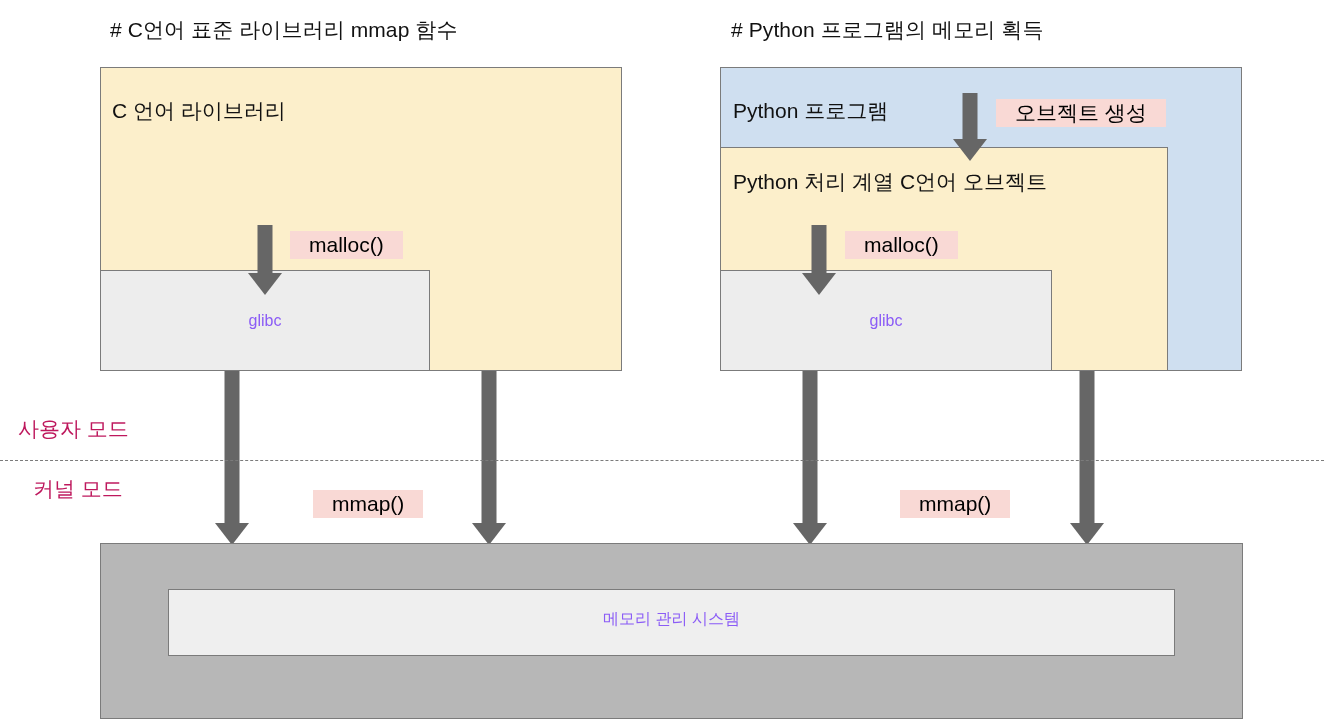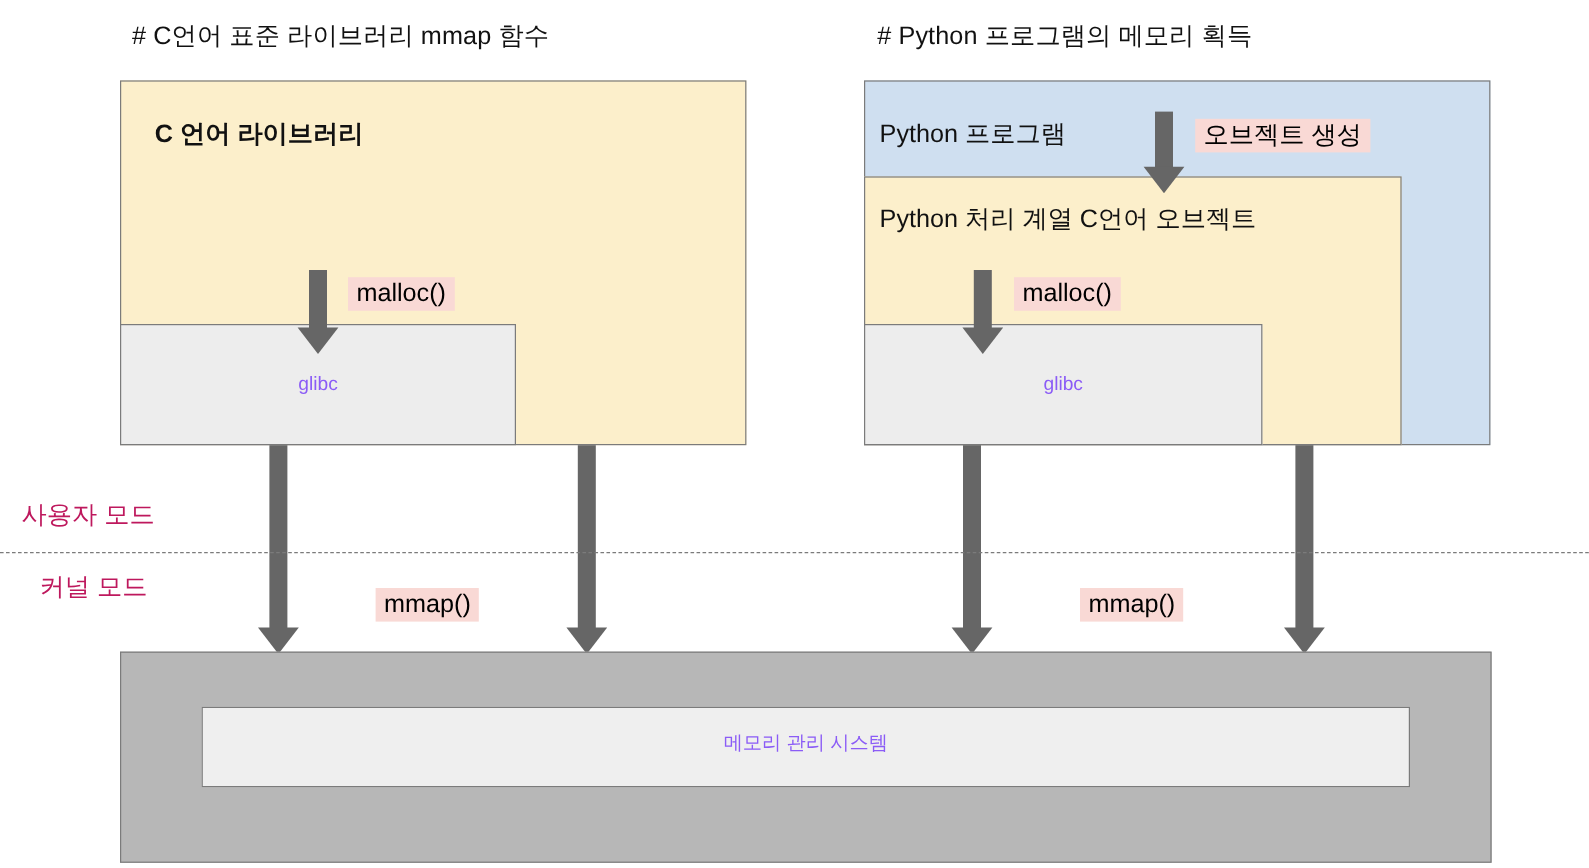--- a/index.html
+++ b/index.html
@@ -68,21 +68,21 @@
     border-right: 17px solid transparent;
     border-top: 22px solid #666666;
   }
 
   
   .code-label {
     position: absolute;
     background: #F9D9D5;
     font-size: 21px;
     color: #000000;
-    padding: 1px 7px;
+    padding: 1px 19px;
     white-space: nowrap;
     line-height: 1.25;
   }
 
   
   .mode-label {
     position: absolute;
     font-size: 21px;
     color: #be185d;
     white-space: nowrap;
@@ -92,21 +92,21 @@
     border-top: 1.5px dashed #7b7b7b;
     height: 0;
   }
 </style>
 </head>
 <body>
 
 <div class="abs panel-title" style="left:110px; top:16px;"># C언어 표준 라이브러리 mmap 함수</div>
 
 <div class="abs box box-yellow" style="left:100px; top:67px; width:522px; height:304px;"></div>
-<div class="box-label" style="left:129px; top:97px;font-weight:bold;">C 언어 라이브러리</div>
+<div class="box-label" style="left:112px; top:97px;">C 언어 라이브러리</div>
 
 <div class="abs box box-gray" style="left:100px; top:270px; width:330px; height:101px;"></div>
 <div class="abs" style="left:100px; top:312px; width:330px;">
   <div class="center-label">glibc</div>
 </div>
 
 <div class="arrow" style="left:248px; top:225px; width:34px; height:70px;">
   <div class="shaft" style="top:0; width:15px; height:49px;"></div>
   <div class="head" style="top:48px;"></div>
 </div>

